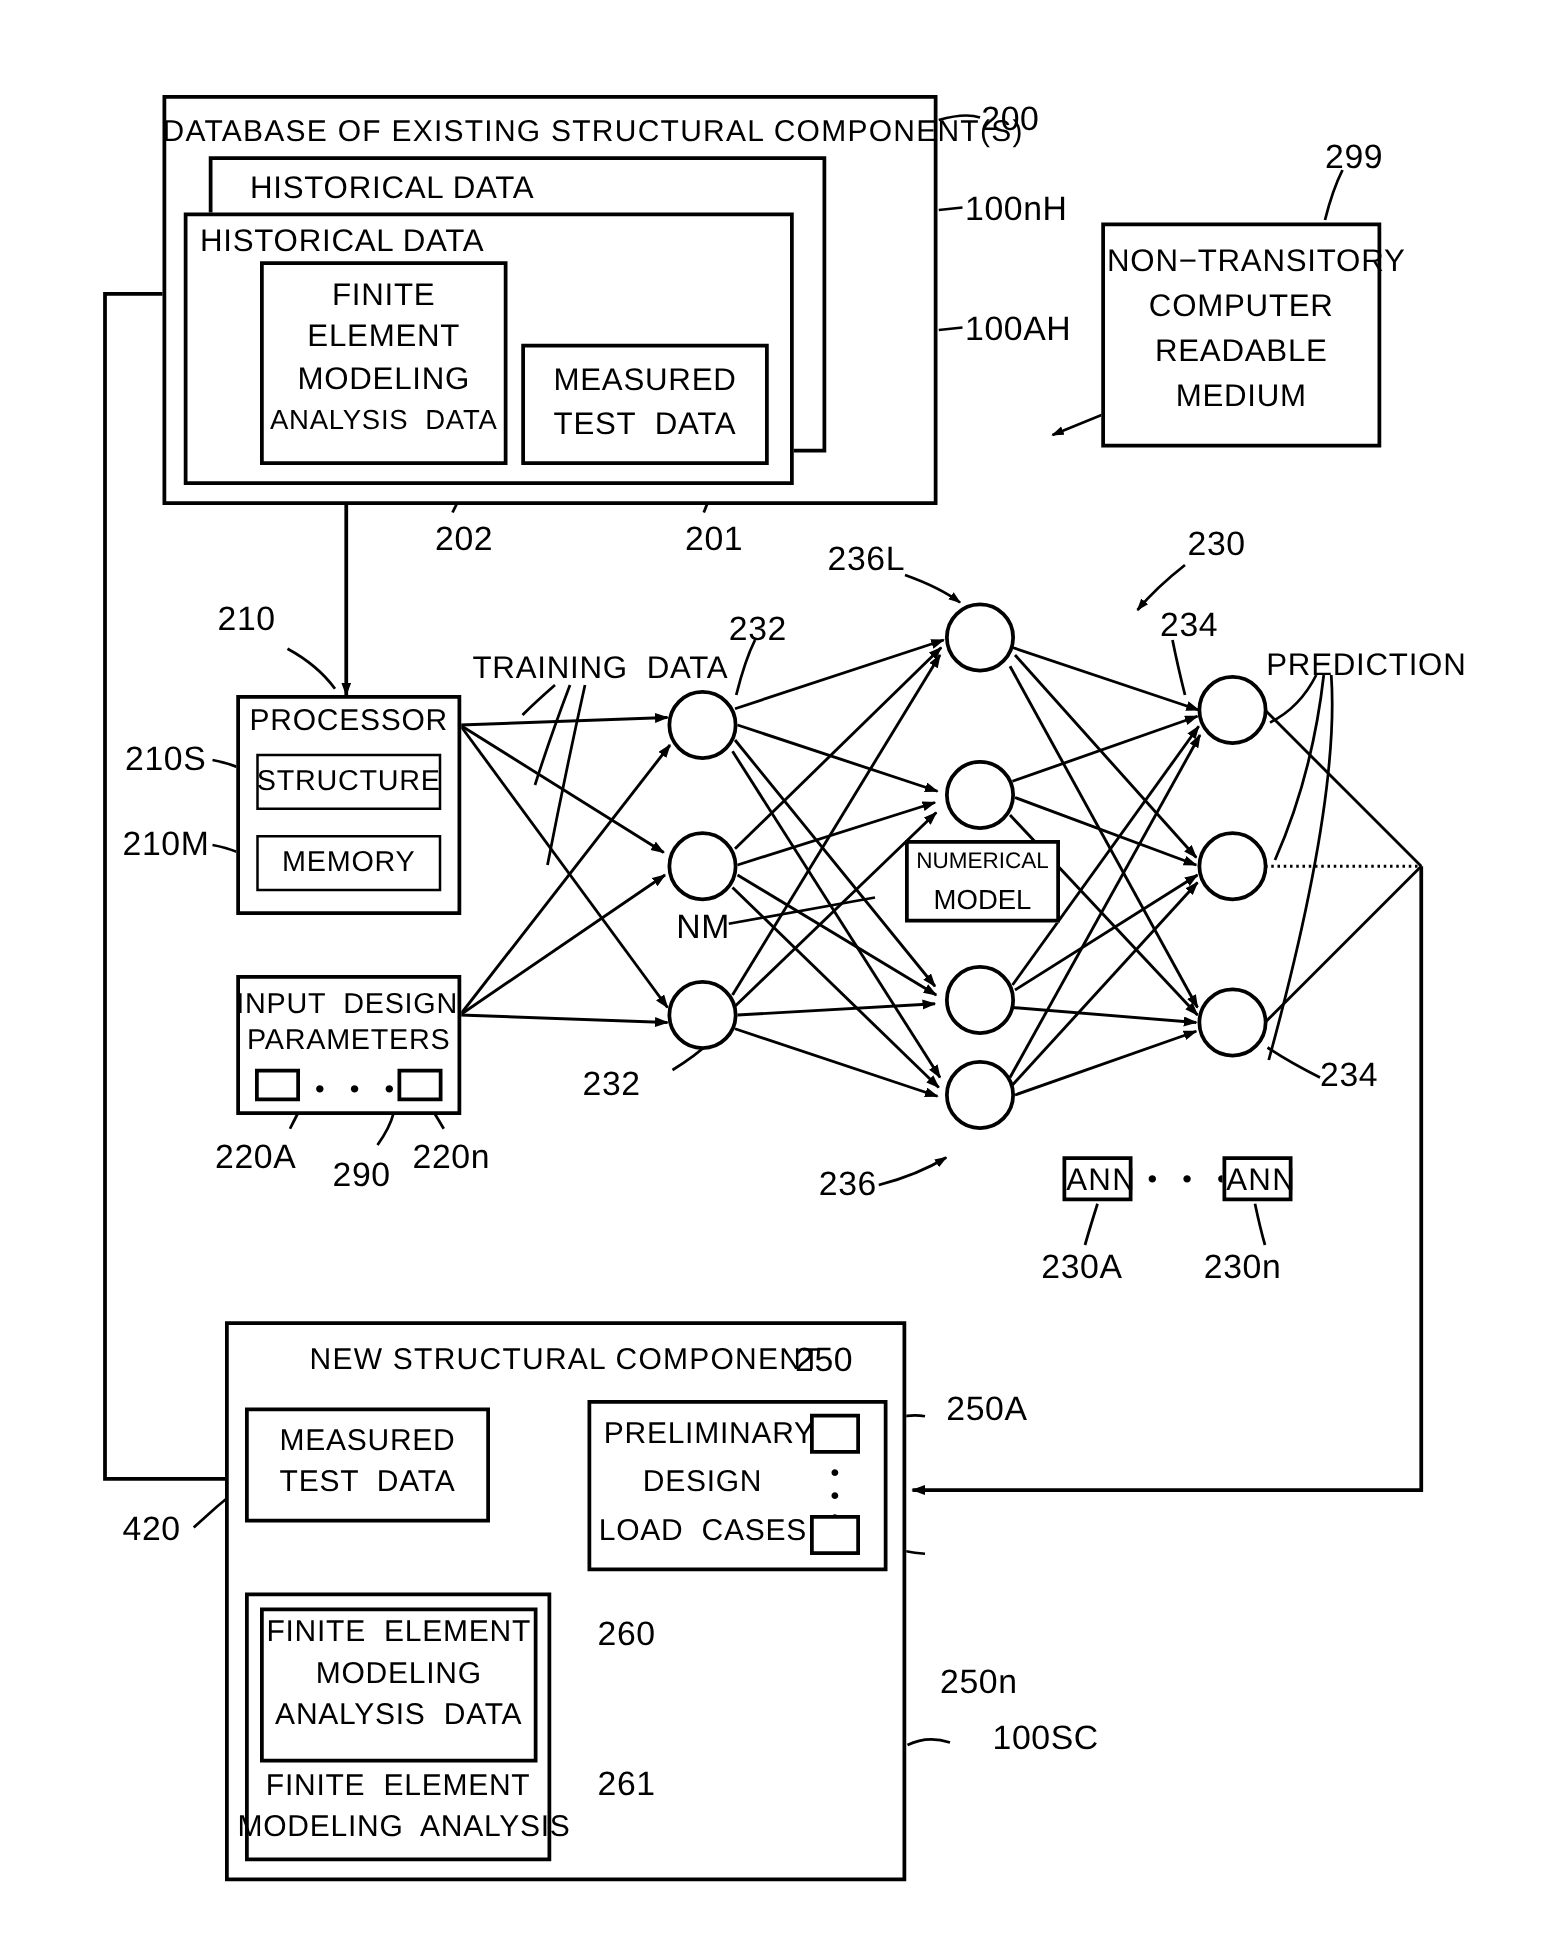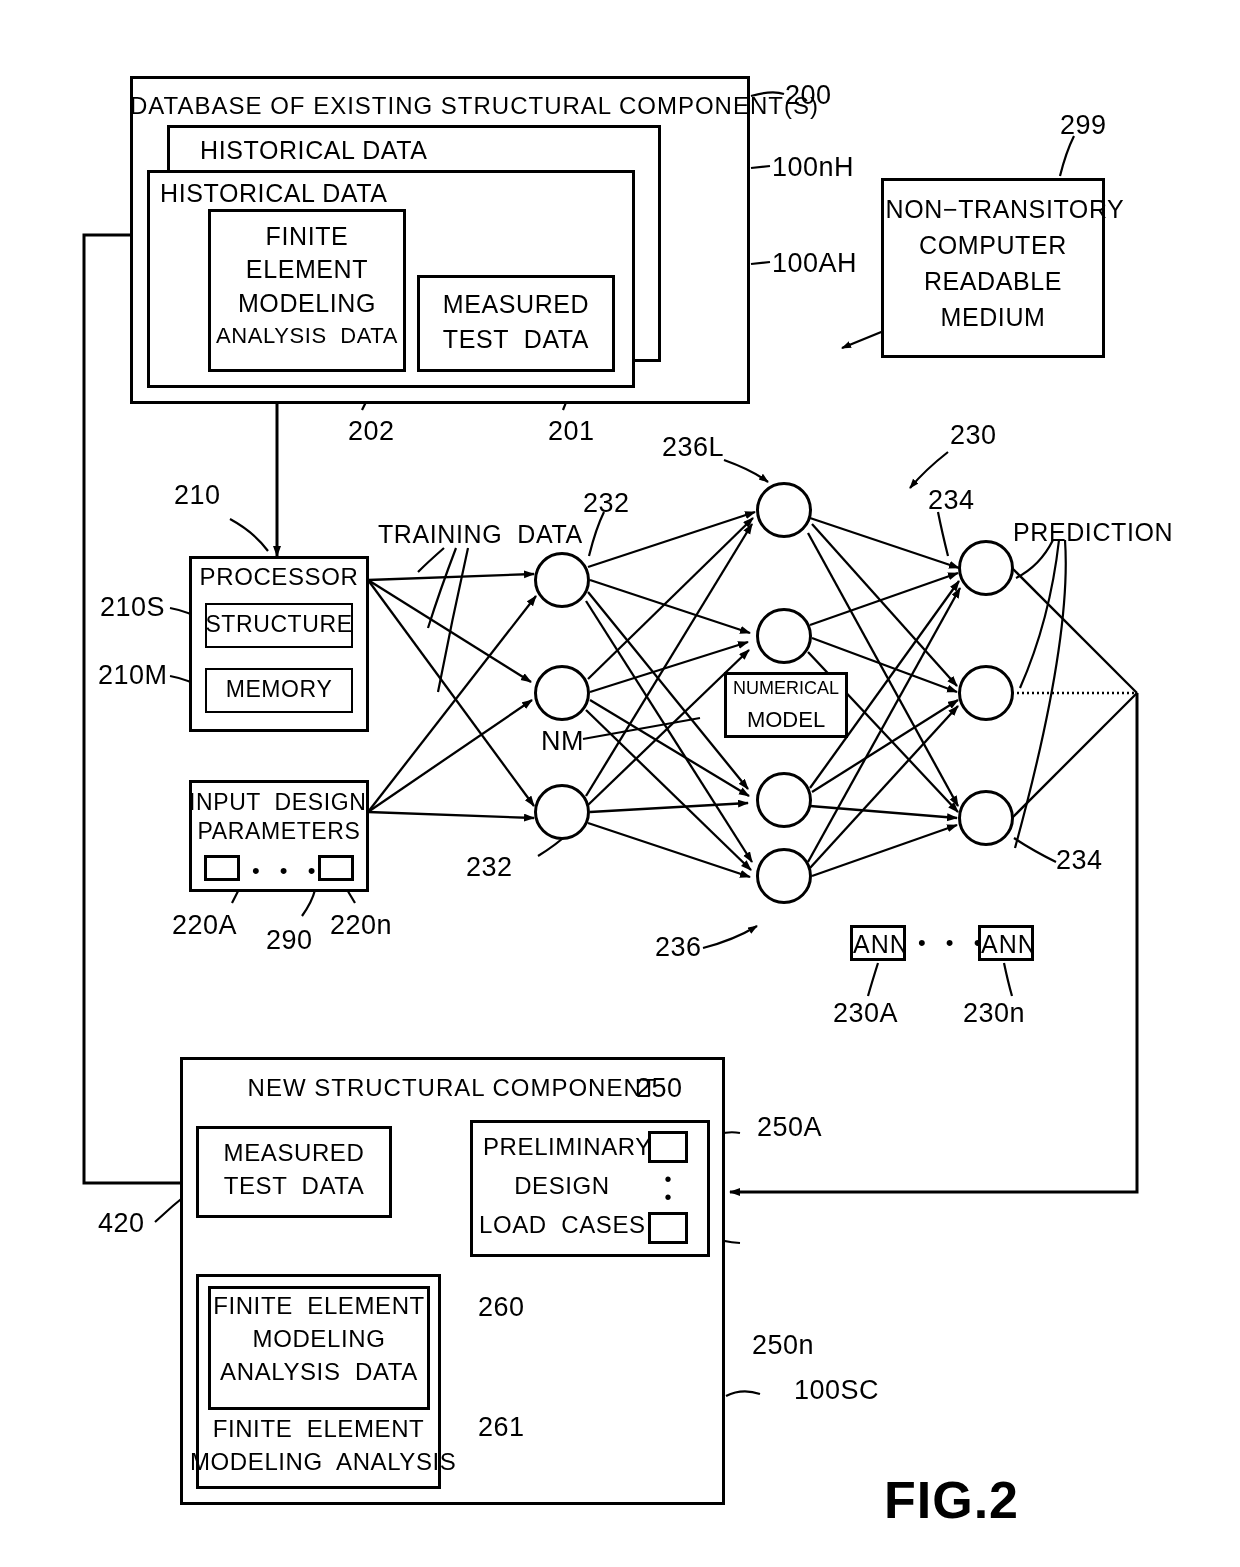--- a/index.html
+++ b/index.html
@@ -313,15 +313,14 @@
   <div class="lbl" style="left:479px;top:1211px;width:166px;text-align:center;font-size:24px;">LOAD  CASES</div>
   <div class="minibox" style="left:648px;top:1131px;width:40px;height:32px;"></div>
   <div class="vdots" style="left:648px;top:1170px;width:40px;">•<br>•<br>•</div>
   <div class="minibox" style="left:648px;top:1212px;width:40px;height:32px;"></div>
 
   <div class="refnum" style="left:636px;top:1073px;">250</div>
   <div class="refnum" style="left:757px;top:1092px;margin-top:20px;">250A</div>
   <div class="refnum" style="left:752px;top:1300px;margin-top:30px;">250n</div>
   <div class="refnum" style="left:770px;top:1375px;margin-left:24px;">100SC</div>
 
-  <div class="figtitle" style="left:884px;top:1470px;">FIG.2</div>
 
 </div>
 
 </body></html>

